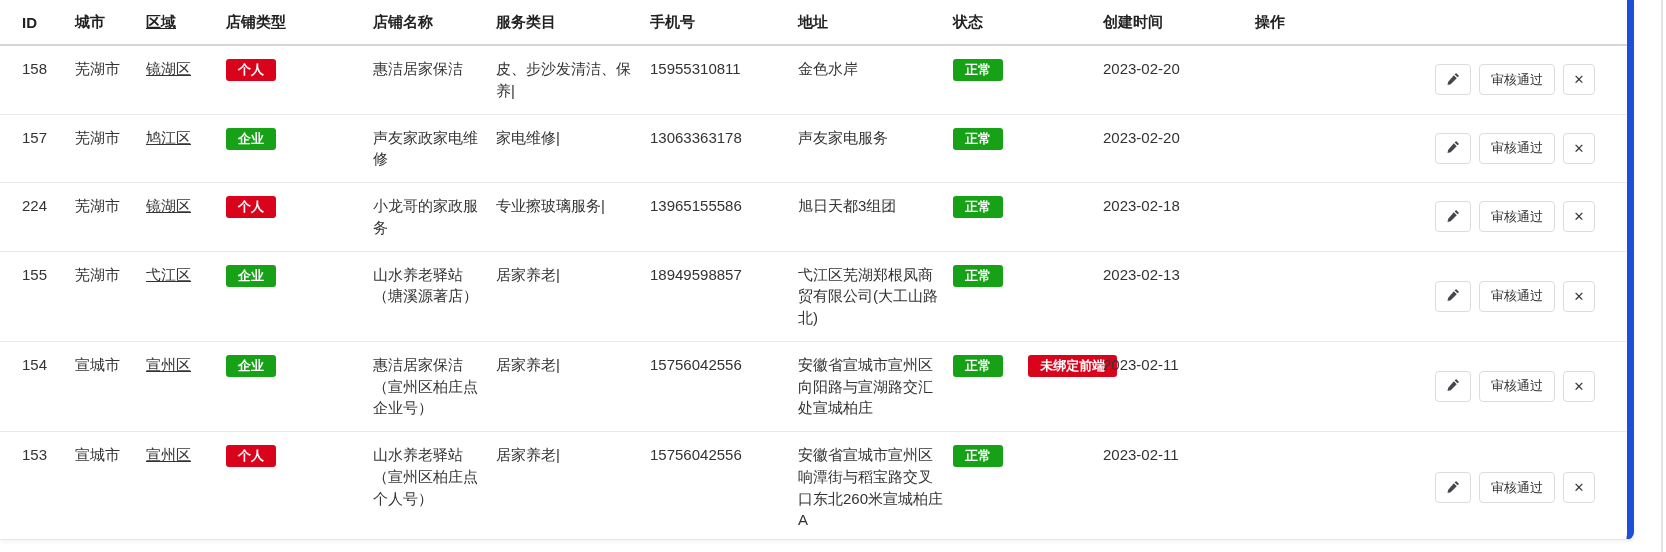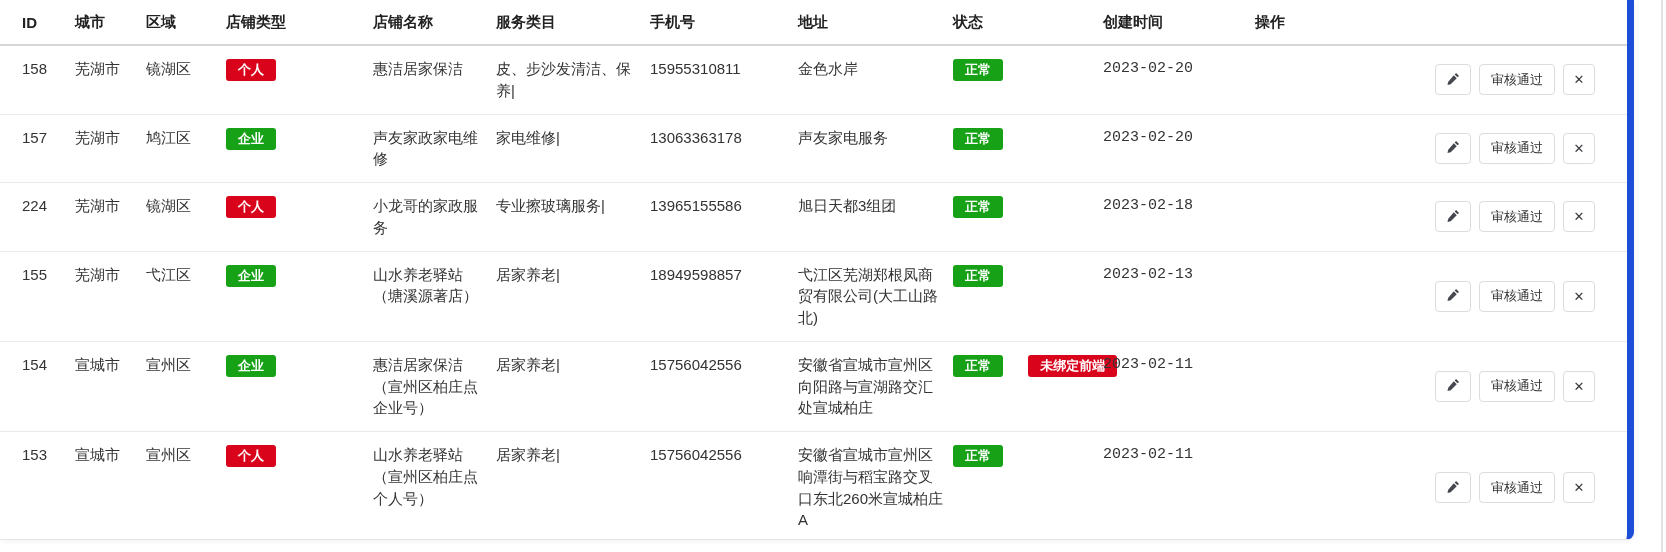--- a/index.html
+++ b/index.html
@@ -44,28 +44,28 @@
   }
   tbody td {
     padding: 12px 8px 12px 0;
     border-bottom: 1px solid #e9e9e9;
     vertical-align: top;
     line-height: 1.45;
     word-break: break-all;
   }
   th:nth-child(1), td:nth-child(1) { width: 75px;  padding-left: 22px; }
   th:nth-child(2), td:nth-child(2) { width: 71px; margin-top: 45px; }
-  th:nth-child(3), td:nth-child(3) { width: 80px; }
+  th:nth-child(3), td:nth-child(3) { width: 80px; text-decoration: underline; }
   th:nth-child(4), td:nth-child(4) { width: 147px; }
   th:nth-child(5), td:nth-child(5) { width: 123px; }
   th:nth-child(6), td:nth-child(6) { width: 154px; }
   th:nth-child(7), td:nth-child(7) { width: 148px; }
   th:nth-child(8), td:nth-child(8) { width: 155px; }
   th:nth-child(9), td:nth-child(9) { width: 150px; white-space: nowrap; }
-  th:nth-child(10), td:nth-child(10){ width: 152px; font-family: Liberation Mono, monospace; }
+  th:nth-child(10), td:nth-child(10){ width: 152px; }
   th:nth-child(11), td:nth-child(11){ width: auto; }
   tbody tr:last-child td { padding-bottom: 56px; }
   .badge {
     display: inline-block;
     padding: 3px 12px;
     border-radius: 3px;
     color: #fff;
     font-size: 13px;
     font-weight: 700;
     line-height: 1.25;

